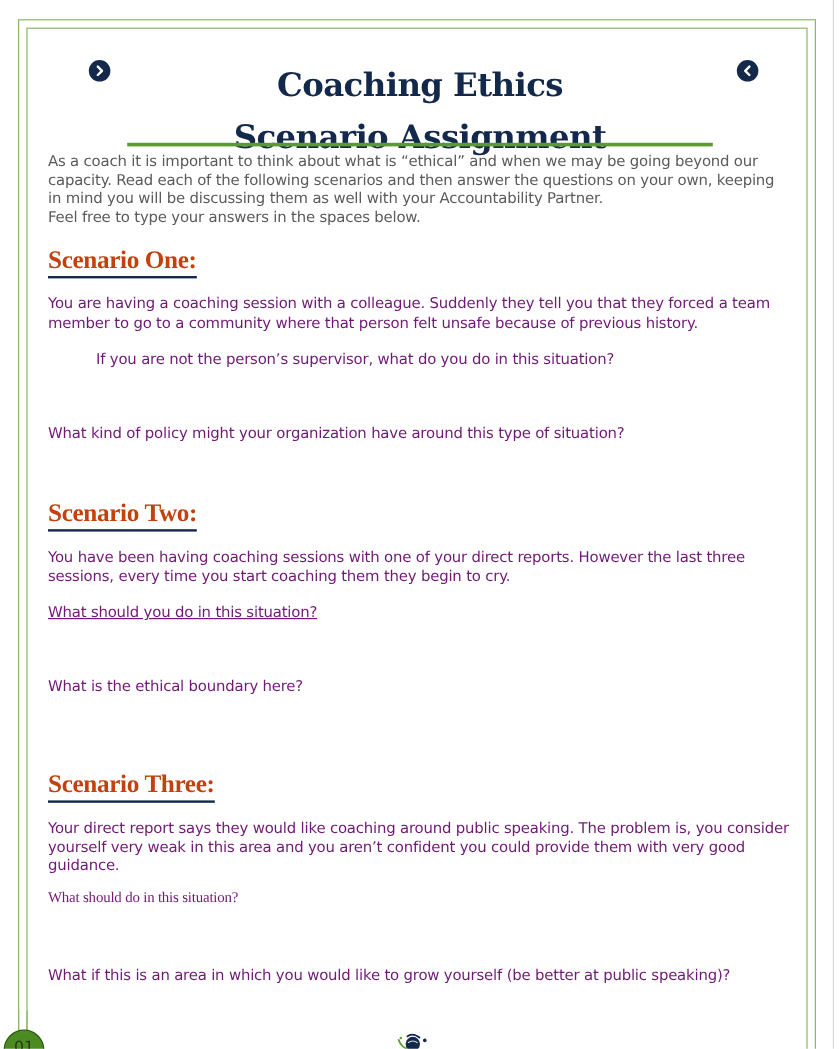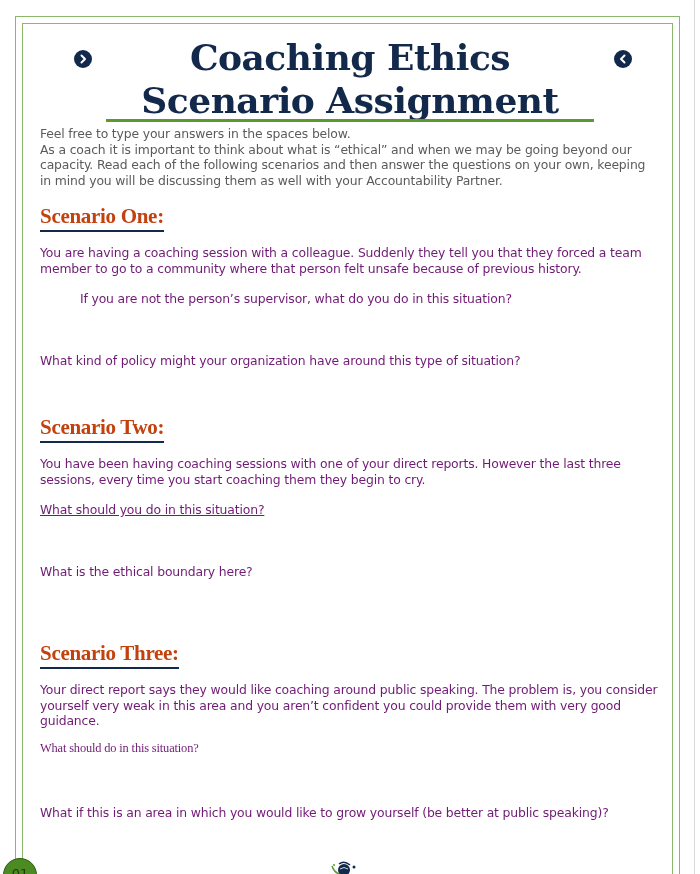--- a/index.html
+++ b/index.html
@@ -23,21 +23,21 @@
       position: absolute; width: 18px; height: 18px; border-radius: 50%;
       background: #13294b; display: flex; align-items: center; justify-content: center;
       cursor: pointer;
     }
     .nav-icon svg { width: 10px; height: 10px; }
     .nav-next { left: 74px; top: 50px; }
     .nav-prev { left: 614px; top: 50px; }
     .title {
       position: absolute; left: 0; width: 700px; text-align: center;
       font-family: "DejaVu Serif", serif; font-weight: bold; color: #13294b;
-      font-size: 36px; letter-spacing: -0.5px;
+      font-size: 27px; letter-spacing: -0.5px; margin-top: 20px;
     }
     .title-1 { top: 36px; }
     .title-2 { top: 79px; }
     .title-rule {
       position: absolute; left: 106px; top: 119px; width: 488px; height: 3px; background: #5a9a2e;
     }
     .intro {
       position: absolute; left: 40px; top: 126px; width: 620px;
       font-size: 12.4px; line-height: 15.6px; color: #5b5b5b; letter-spacing: -0.15px;
     }
@@ -87,22 +87,22 @@
   <svg viewBox="0 0 10 10">
       <path d="M6.5 1.5 L3 5 L6.5 8.5" fill="none" stroke="#fff" stroke-width="2" stroke-linecap="round" stroke-linejoin="round"></path>
     </svg>
 </div>
 
 <div class="title title-1">Coaching Ethics</div>
 <div class="title title-2">Scenario Assignment</div>
 <div class="title-rule"></div>
 
 <div class="intro">
+  <p>As a coach it is important to think about what is “ethical” and when we may be going beyond our capacity.   Read each of the following scenarios and then answer the questions on your own, keeping in mind you will be discussing them as well with your Accountability Partner.</p>
   <p>Feel free to type your answers in the spaces below.</p>
-  <p>As a coach it is important to think about what is “ethical” and when we may be going beyond our capacity.   Read each of the following scenarios and then answer the questions on your own, keeping in mind you will be discussing them as well with your Accountability Partner.</p>
 </div>
 
 <div class="heading" style="top:204px;">Scenario One:</div>
 <div class="para" style="top:245px;">
   <p>You are having a coaching session with a colleague.  Suddenly they tell you that they forced a team member to go to a community where that person felt unsafe because of previous history.</p>
 </div>
 <div class="para" style="top:291px;margin-left:40px;">If you are not the person’s supervisor, what do you do in this situation?</div>
 <textarea class="answer-space" style="top: 309px;"></textarea>
 <div class="para" style="top:353px;">What kind of policy might your organization have around this type of situation?</div>
 <textarea class="answer-space" style="top: 371px;"></textarea>

